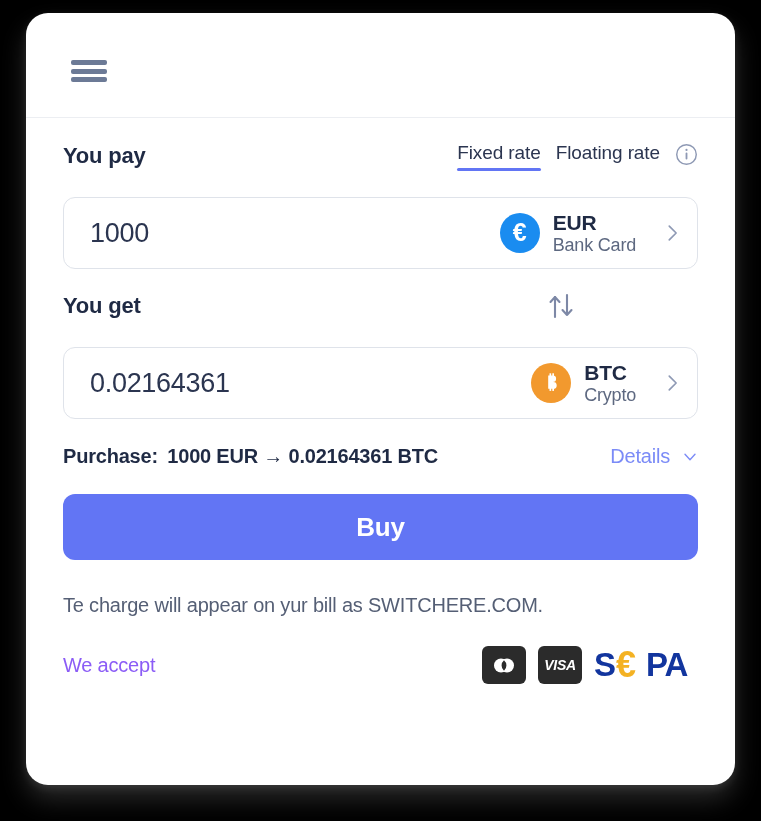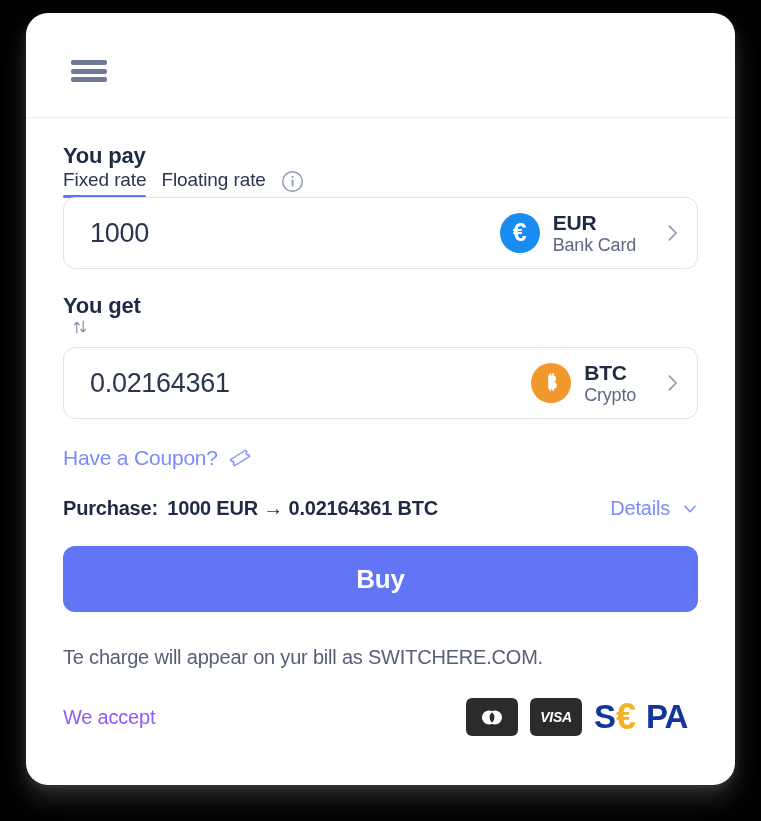--- a/index.html
+++ b/index.html
@@ -65,25 +65,24 @@
   .body {
     position: absolute;
     left: 0;
     top: 106px;
     width: 100%;
     padding: 0 37px;
   }
 
   .row-label {
     display: flex;
-    align-items: flex-start;
+    align-items: center;
     justify-content: space-between;
     height: 42px;
-    margin-top: 24px;
-    flex-direction: column;
+    margin-top: 16px;
   }
 
   .label {
     font-size: 22px;
     font-weight: bold;
     color: #1f2a44;
     letter-spacing: -0.2px;
   }
 
   .tabs {
@@ -117,21 +116,21 @@
 
   
   .field {
     position: relative;
     height: 72px;
     border: 1px solid #dfe3ea;
     border-radius: 12px;
     display: flex;
     align-items: center;
     padding: 0 14px 0 26px;
-    margin-top: 12px;
+    margin-top: 20px;
     background: #fff;
   }
   .amount {
     flex: 1;
     font-size: 27px;
     color: #2b3550;
     border: none;
     outline: none;
     background: transparent;
     font-family: "Liberation Sans", sans-serif;
@@ -258,21 +257,21 @@
     font-size: 20px;
     color: #8b5cf6;
     letter-spacing: -0.2px;
   }
   .logos {
     display: flex;
     align-items: center;
     gap: 12px;
   }
   .logo-tile {
-    width: 52px;
+    width: 44px;
     height: 38px;
     border-radius: 6px;
     background: #2b2b2b;
     display: flex;
     align-items: center;
     justify-content: center;
   }
   .visa-word {
     color: #ffffff;
     font-size: 14px;
@@ -353,28 +352,20 @@
             <div class="cur-code">BTC</div>
             <div class="cur-sub">Crypto</div>
           </div>
           <svg class="chev-right" viewBox="0 0 24 24" fill="none">
             <path d="M9 4.5 L16.5 12 L9 19.5" stroke="#8e99b4" stroke-width="1.8" stroke-linecap="round" stroke-linejoin="round"></path>
           </svg>
         </div>
       </div>
 
       
-      <div class="coupon">
-        <span class="coupon-text">Have a Coupon?</span>
-        <svg class="ticket-icon" viewBox="0 0 26 26" fill="none">
-          <g transform="rotate(-32 13 13)">
-            <path d="M4 9.3 h18 v2.2 a1.5 1.5 0 0 0 0 3 v2.2 h-18 v-2.2 a1.5 1.5 0 0 0 0 -3 z" stroke="#8f9df9" stroke-width="1.6" stroke-linejoin="round" fill="none"></path>
-          </g>
-        </svg>
-      </div>
 
       
       <div class="summary">
         <div class="sum-left">
           <span class="pre">Purchase:</span>
           <span>1000 EUR → 0.02164361 BTC</span>
         </div>
         <div class="details">
           <span>Details</span>
           <svg class="chev-down" viewBox="0 0 24 24" fill="none">

